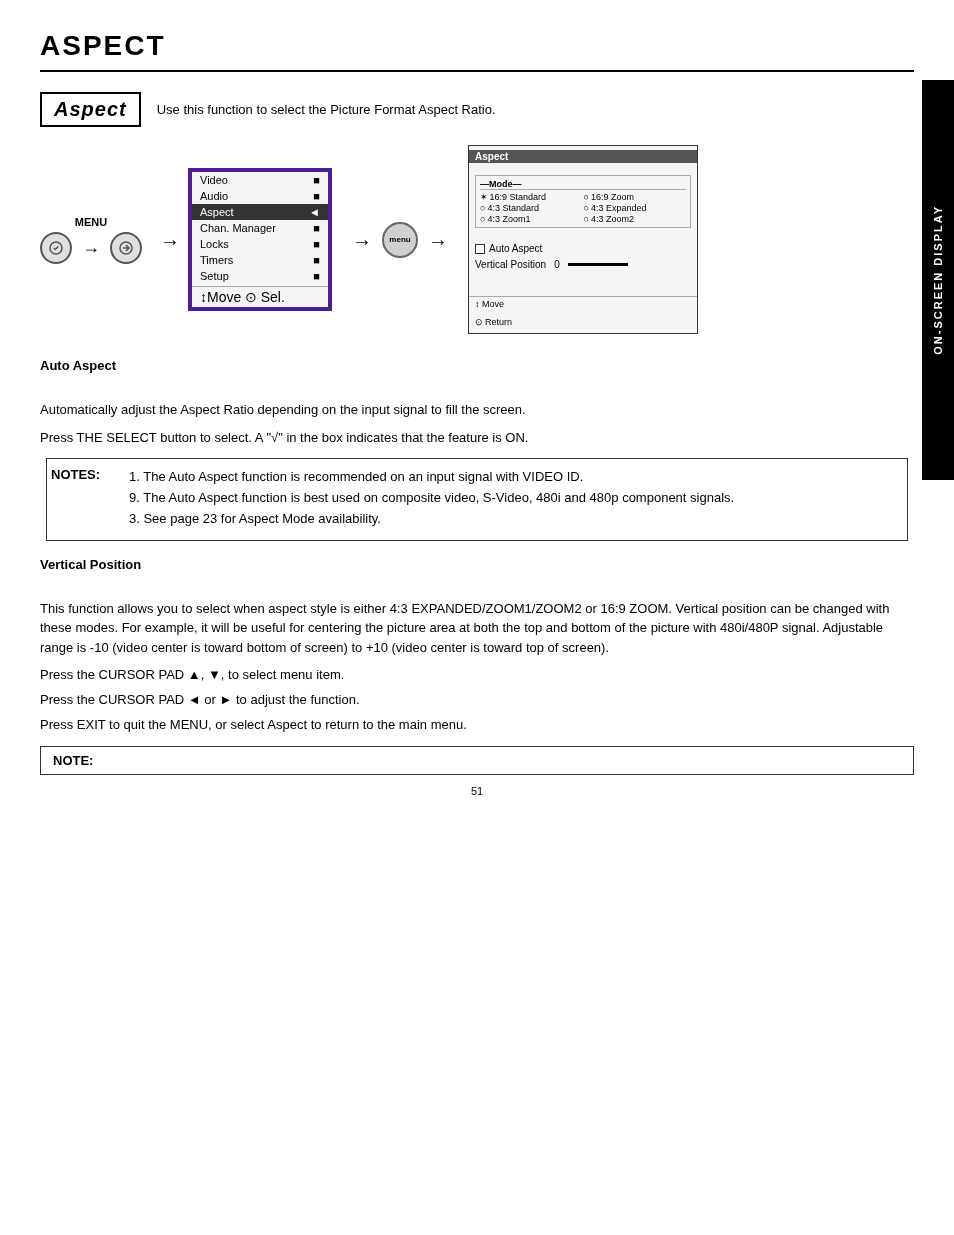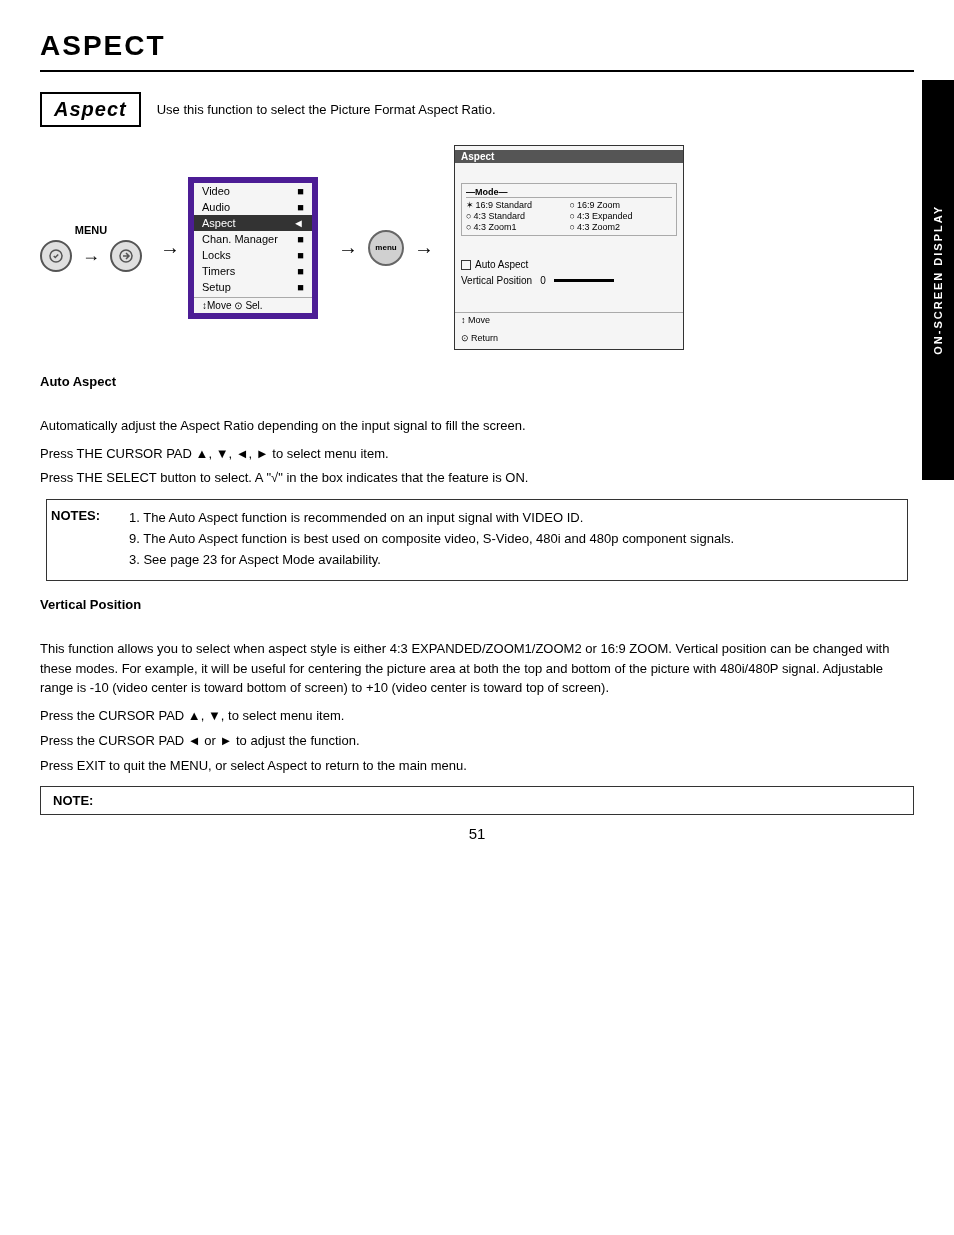--- a/index.html
+++ b/index.html
@@ -87,38 +87,38 @@
       height: 18px;
     }
     .arrow-right {
       font-size: 18px;
       color: #000;
       margin: 0 4px;
     }
 
     
     .osd-menu-box {
-      border: 6px solid #4c1d95;
+      border: 4px solid #4c1d95;
       background: #f5f5f5;
-      width: 130px;
+      width: 144px;
       font-size: 11px;
     }
     .osd-menu-item {
       padding: 2px 8px;
       border-bottom: none;
       display: flex;
       justify-content: space-between;
     }
     .osd-menu-item.selected {
       background: #333;
       color: #fff;
     }
     .osd-menu-footer {
       padding: 2px 8px;
-      font-size: 10px;
+      font-size: 14px;
       border-top: 1px solid #aaa;
       margin-top: 2px;
     }
 
     
     .aspect-menu-box {
       border: 1px solid #333;
       background: #f5f5f5;
       width: 230px;
       font-size: 10px;
@@ -127,21 +127,21 @@
     .aspect-menu-title {
       font-weight: bold;
       padding: 1px 6px;
       background: #555;
       color: #fff;
       font-size: 10px;
       margin-bottom: 2px;
     }
     .aspect-mode-section {
       border: 1px solid #aaa;
-      margin: 20px 6px;
+      margin: 12px 6px;
       padding: 3px 4px;
     }
     .aspect-mode-label {
       font-size: 9px;
       font-weight: bold;
       border-bottom: 1px solid #aaa;
       margin-bottom: 2px;
     }
     .aspect-mode-grid {
       display: grid;
@@ -290,21 +290,21 @@
       font-weight: bold;
       writing-mode: vertical-rl;
       transform: rotate(180deg);
       letter-spacing: 2px;
       white-space: nowrap;
     }
 
     
     .page-number {
       text-align: center;
-      font-size: 15px;
+      font-size: 11px;
     }
   </style>
 </head>
 <body>
 
 <div class="page-container">
 
   <div class="page-title">ASPECT</div>
 
   <div class="aspect-label-row">
@@ -425,21 +425,20 @@
       <div class="aspect-menu-footer">
         <span>↕ Move</span>
         <span>⊙ Return</span>
       </div>
     </div>
   </div>
 
   <div class="section-title">Auto Aspect</div>
   <div class="section-text">Automatically adjust the Aspect Ratio depending on the input signal to fill the screen.</div>
 
-  <div class="press-text">Press THE CURSOR PAD ▲, ▼, ◄, ► to select menu item.</div>
   <div class="press-text">Press THE SELECT button to select.  A "√" in the box indicates that the feature is ON.</div>
 
   <div class="notes-box">
     <div class="notes-row">
       <span class="notes-label-cell">NOTES:</span>
       <div class="notes-items">
         <div>1.  The Auto Aspect function is recommended on an input signal with VIDEO ID.</div>
         <div>9.  The Auto Aspect function is best used on composite video, S-Video, 480i and 480p component signals.</div>
         <div>3.  See page 23 for Aspect Mode availability.</div>
       </div>

